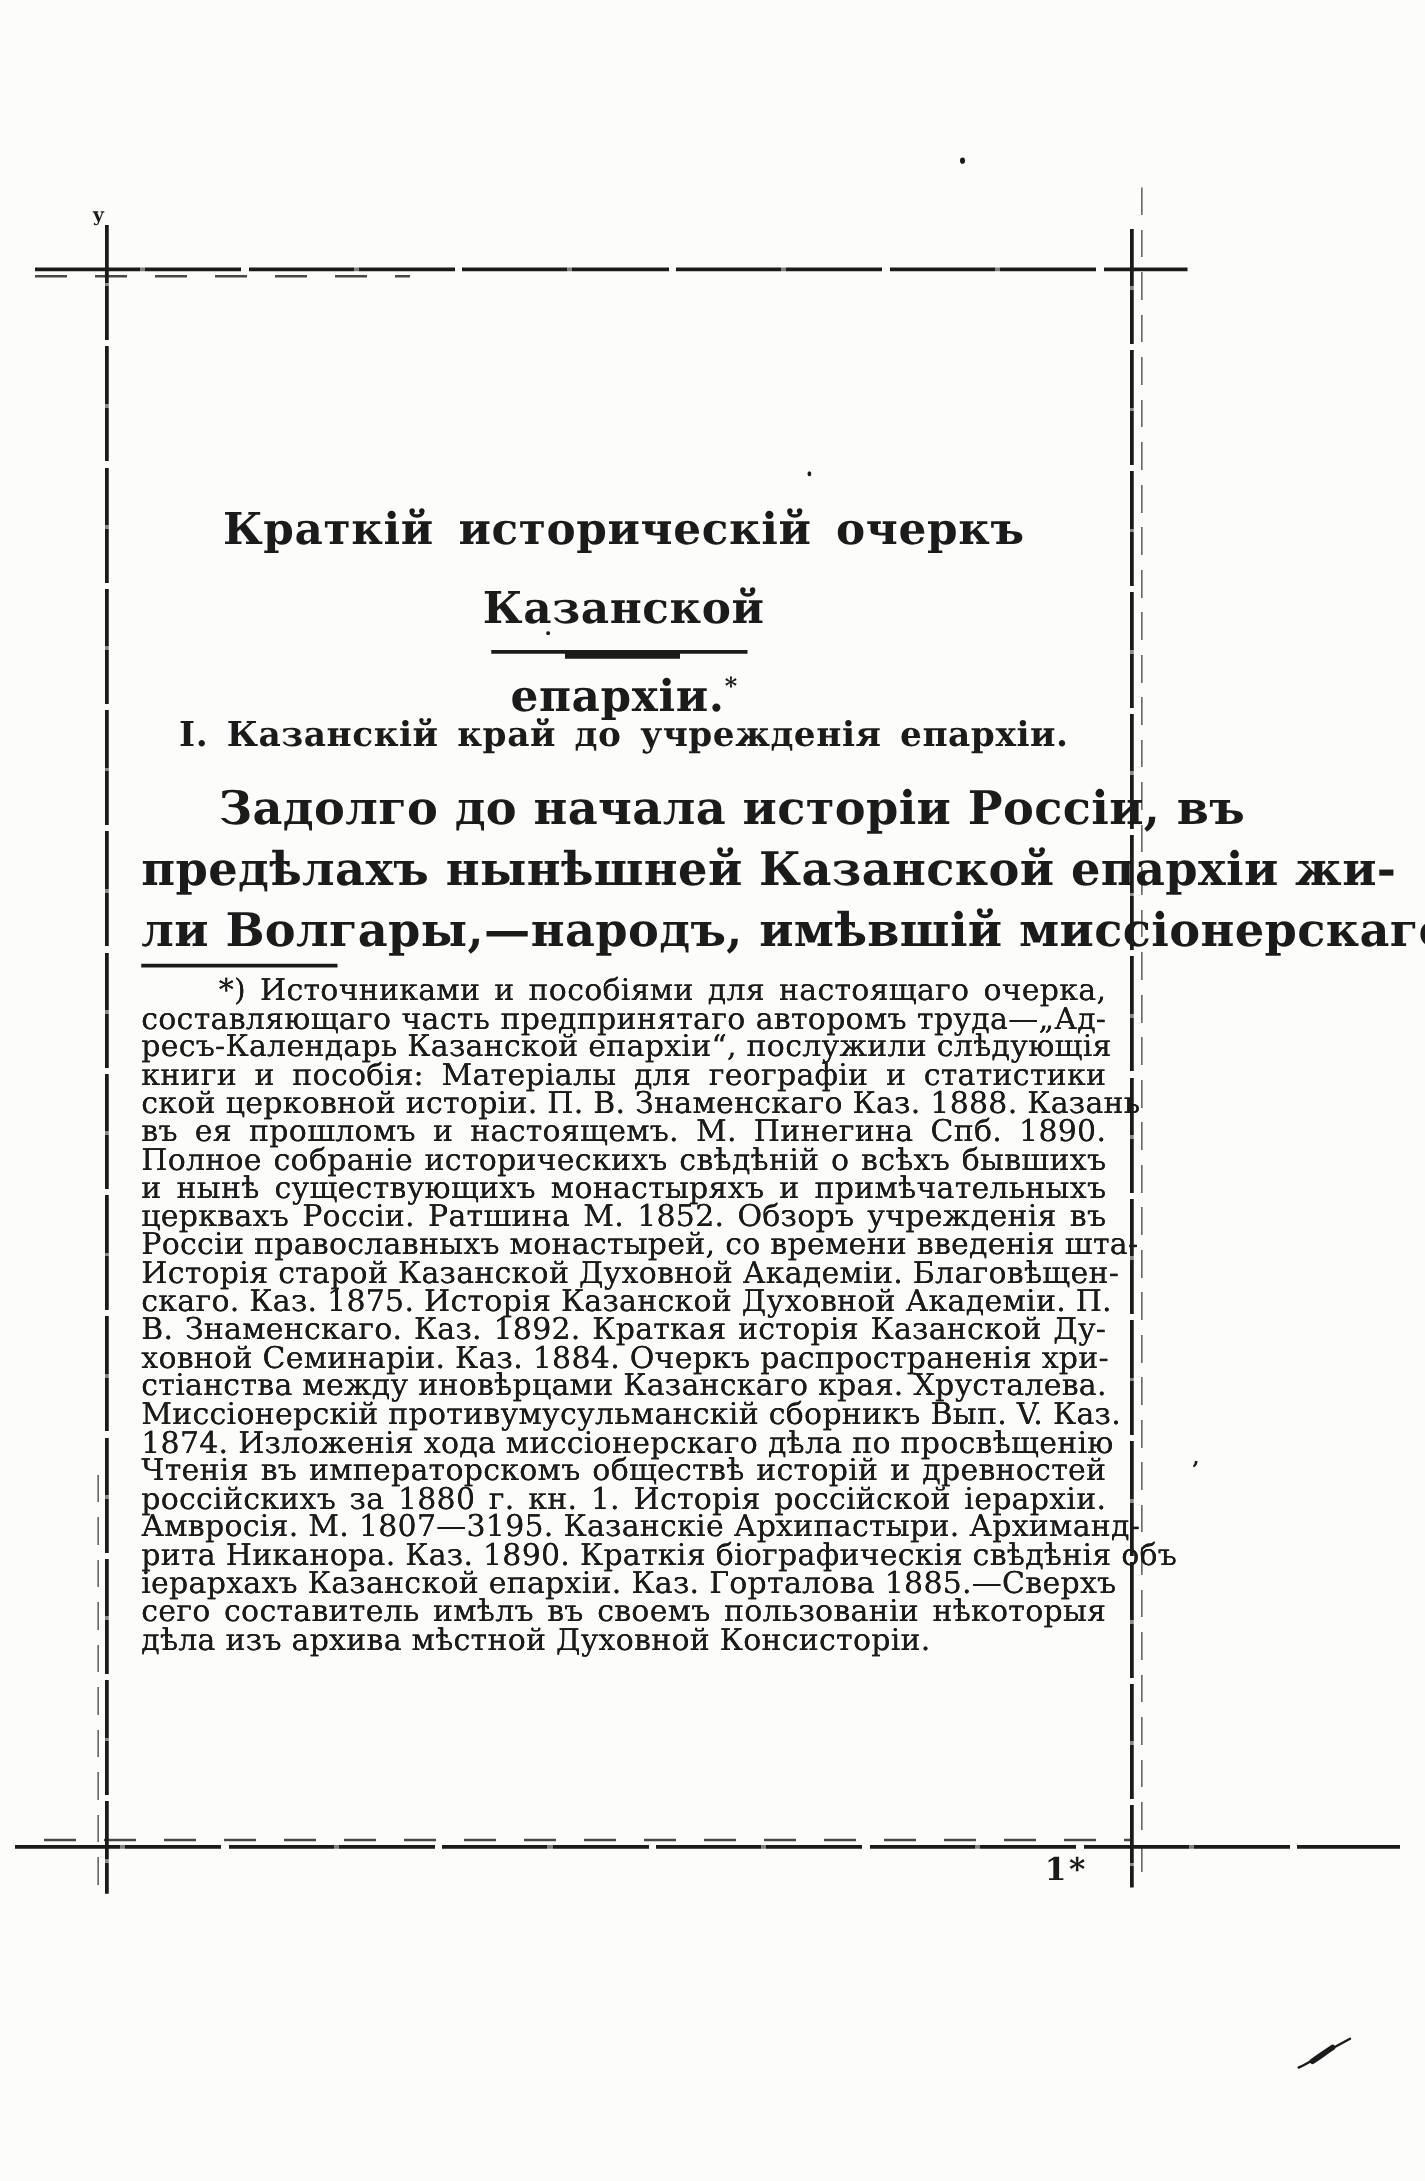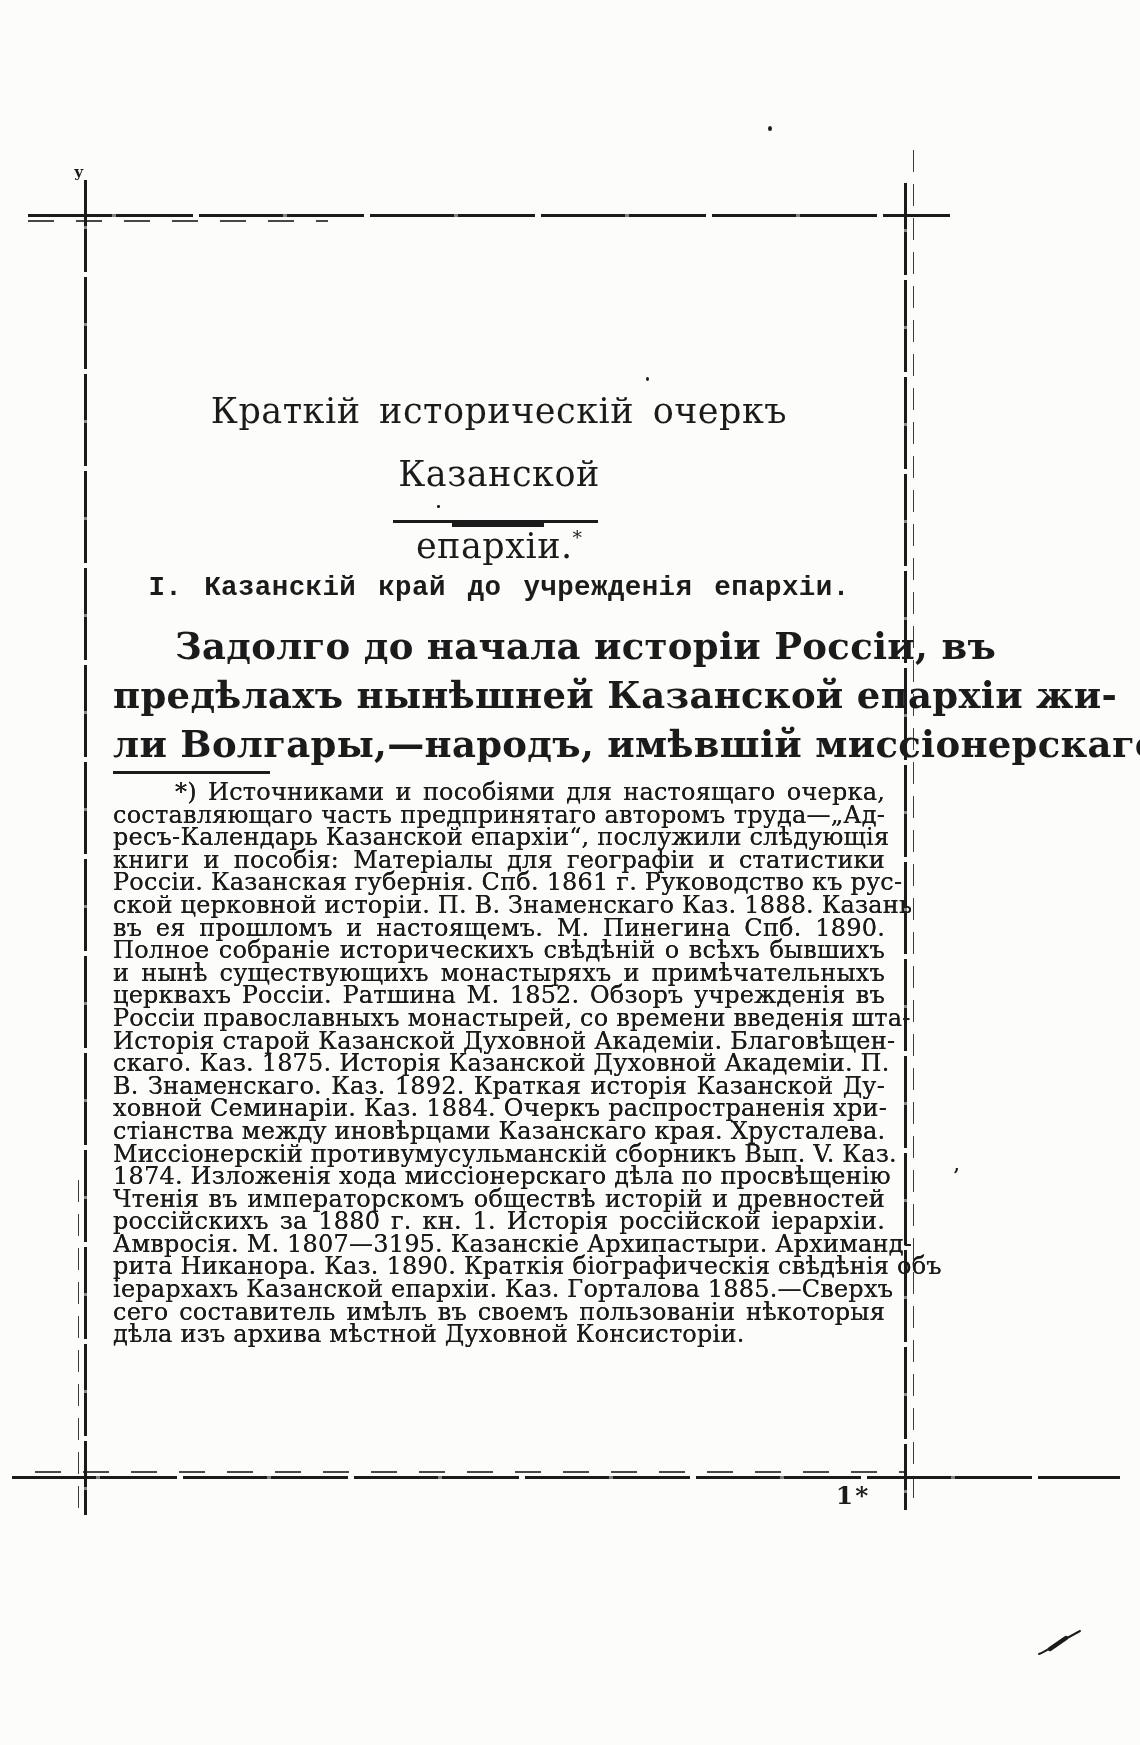--- a/index.html
+++ b/index.html
@@ -37,30 +37,30 @@
   .v-rule-thin{
     width:1.4px;
     background-image:repeating-linear-gradient(180deg,
       var(--ink) 0 22px, transparent 22px 34px);
     opacity:.85;
   }
 
   
   .content{left:113px;width:772px;}
   .title{
-    top:380px;text-align:center;font-weight:normal;
+    top:392px;text-align:center;font-weight:bold;
     font-size:35px;line-height:63px;word-spacing:7px;letter-spacing:.5px;
   }
   .title sup{font-size:19px;vertical-align:14px;letter-spacing:0;}
   .title-rule{top:520px;left:393px;width:205px;height:3.2px;background:var(--ink);}
   .title-rule-mid{top:522px;left:452px;width:92px;height:4.5px;background:var(--ink);}
 
   .section-heading{
     top:572px;text-align:center;font-weight:bold;
-    font-size:27.5px;word-spacing:5px;letter-spacing:.4px;font-family:Liberation Mono, monospace;
+    font-size:27.5px;word-spacing:5px;letter-spacing:.4px;
   }
 
   .para{top:622px;}
   .para-line{
     font-size:37px;font-weight:bold;line-height:49px;height:49px;
     text-align:justify;text-align-last:justify;white-space:nowrap;
     letter-spacing:.3px;
   }
   .para-line.first{text-indent:62px;}
 
@@ -113,21 +113,20 @@
     <div class="para-line">предѣлахъ нынѣшней Казанской епархіи жи-</div>
     <div class="para-line last">ли Волгары,—народъ, имѣвшій миссіонерскаго</div>
   </div>
 
 <div class="abs footnote-rule"></div>
 <div class="abs content footnote">
     <div class="fn-line first">*) Источниками и пособіями для настоящаго очерка,</div>
     <div class="fn-line">составляющаго часть предпринятаго авторомъ труда—„Ад-</div>
     <div class="fn-line">ресъ-Календарь Казанской епархіи“, послужили слѣдующія</div>
     <div class="fn-line">книги и пособія: Матеріалы для географіи и статистики</div>
-    <div class="fn-line">Россіи. Казанская губернія. Спб. 1861 г. Руководство къ рус-</div>
     <div class="fn-line">ской церковной исторіи. П. В. Знаменскаго Каз. 1888. Казань</div>
     <div class="fn-line">въ ея прошломъ и настоящемъ. М. Пинегина Спб. 1890.</div>
     <div class="fn-line">Полное собраніе историческихъ свѣдѣній о всѣхъ бывшихъ</div>
     <div class="fn-line">и нынѣ существующихъ монастыряхъ и примѣчательныхъ</div>
     <div class="fn-line">церквахъ Россіи. Ратшина М. 1852. Обзоръ учрежденія въ</div>
     <div class="fn-line">Россіи православныхъ монастырей, со времени введенія шта-</div>
     <div class="fn-line">Исторія старой Казанской Духовной Академіи. Благовѣщен-</div>
     <div class="fn-line">скаго. Каз. 1875. Исторія Казанской Духовной Академіи. П.</div>
     <div class="fn-line">В. Знаменскаго. Каз. 1892. Краткая исторія Казанской Ду-</div>
     <div class="fn-line">ховной Семинаріи. Каз. 1884. Очеркъ распространенія хри-</div>

